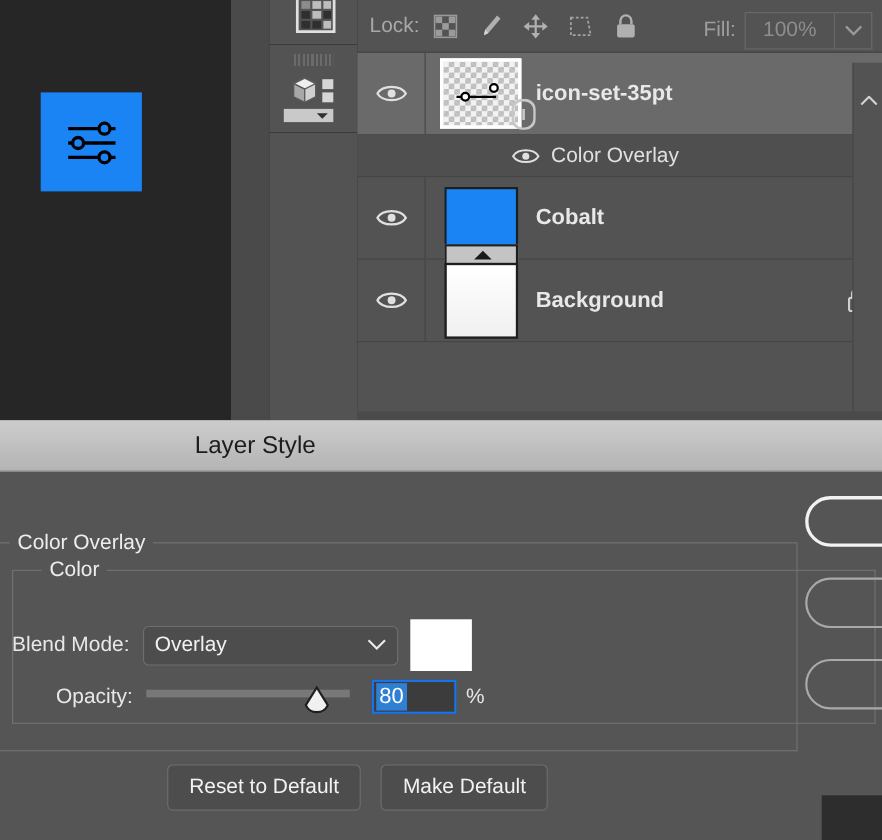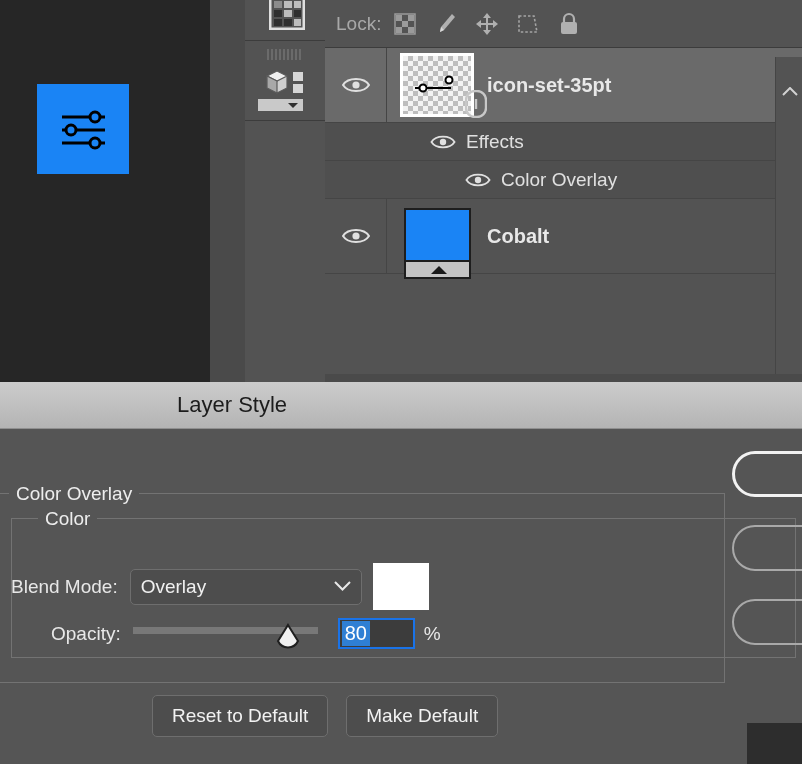--- a/index.html
+++ b/index.html
@@ -214,20 +214,29 @@
             <path d="M3 3 L18 3 L21 19 L3 19 Z" fill="none" stroke="#a5a5a5" stroke-width="1.6" stroke-dasharray="2.5 2"></path>
           </svg>
         </span>
         <span class="lock-ico">
           <svg width="22" height="24" viewBox="0 0 22 24">
             <path d="M6 10 L6 7 a5 5 0 0 1 10 0 L16 10" fill="none" stroke="#b0b0b0" stroke-width="2.2"></path>
             <rect x="3" y="10" width="16" height="12" rx="2" fill="#b0b0b0"></rect>
           </svg>
         </span>
       </div>
+      <div class="fill-group">
+        <span class="fill-label">Fill:</span>
+        <div class="fill-box">100%</div>
+        <div class="fill-drop">
+          <svg width="16" height="10" viewBox="0 0 16 10">
+            <path d="M1 1 L8 8 L15 1" fill="none" stroke="#9a9a9a" stroke-width="2"></path>
+          </svg>
+        </div>
+      </div>
     </div>
 
     <div class="layer-row row-main row-selected">
       <div class="eye-cell">
         <svg width="28" height="18" viewBox="0 0 28 18">
           <path d="M1 9 C6 1, 22 1, 27 9 C22 17, 6 17, 1 9 Z" fill="none" stroke="#e0e0e0" stroke-width="2"></path>
           <circle cx="14" cy="9" r="3.6" fill="#e0e0e0"></circle>
         </svg>
       </div>
       <div class="thumb-cell">
@@ -245,29 +254,20 @@
             <line x1="11" y1="9" x2="11" y2="19" stroke="#c8c8c8" stroke-width="2.4"></line>
           </svg>
         </div>
       </div>
       <span class="layer-name">icon-set-35pt</span>
       <div class="row-icon-right">
         <span class="fx">fx</span>
       </div>
     </div>
 
-    <div class="layer-row row-sub row-effects">
-      <span class="sub-eye">
-        <svg width="26" height="16" viewBox="0 0 28 18">
-          <path d="M1 9 C6 1, 22 1, 27 9 C22 17, 6 17, 1 9 Z" fill="none" stroke="#e0e0e0" stroke-width="2"></path>
-          <circle cx="14" cy="9" r="3.6" fill="#e0e0e0"></circle>
-        </svg>
-      </span>
-      <span class="sub-label">Effects</span>
-    </div>
 
     <div class="layer-row row-sub row-overlay">
       <span class="sub-eye">
         <svg width="26" height="16" viewBox="0 0 28 18">
           <path d="M1 9 C6 1, 22 1, 27 9 C22 17, 6 17, 1 9 Z" fill="none" stroke="#e0e0e0" stroke-width="2"></path>
           <circle cx="14" cy="9" r="3.6" fill="#e0e0e0"></circle>
         </svg>
       </span>
       <span class="sub-label">Color Overlay</span>
     </div>
@@ -280,20 +280,39 @@
         </svg>
       </div>
       <div class="thumb-cell">
         <div class="thumb-blue">
           <div class="thumb-grad"></div>
         </div>
       </div>
       <span class="layer-name">Cobalt</span>
     </div>
 
+    <div class="layer-row row-main">
+      <div class="eye-cell">
+        <svg width="28" height="18" viewBox="0 0 28 18">
+          <path d="M1 9 C6 1, 22 1, 27 9 C22 17, 6 17, 1 9 Z" fill="none" stroke="#e0e0e0" stroke-width="2"></path>
+          <circle cx="14" cy="9" r="3.6" fill="#e0e0e0"></circle>
+        </svg>
+      </div>
+      <div class="thumb-cell">
+        <div class="thumb-white"></div>
+      </div>
+      <span class="layer-name">Background</span>
+      <div class="row-icon-right">
+        <svg width="24" height="26" viewBox="0 0 22 24">
+          <path d="M6 10 L6 7 a5 5 0 0 1 10 0 L16 10" fill="none" stroke="#d0d0d0" stroke-width="1.8"></path>
+          <rect x="3.5" y="10" width="15" height="11" rx="1.5" fill="none" stroke="#d0d0d0" stroke-width="1.8"></rect>
+          <circle cx="11" cy="15.5" r="1.6" fill="#d0d0d0"></circle>
+        </svg>
+      </div>
+    </div>
 
     <div class="scroll-col">
       <svg class="chev-up" width="16" height="10" viewBox="0 0 16 10">
         <path d="M1 8 L8 1 L15 8" fill="none" stroke="#d2d2d2" stroke-width="2"></path>
       </svg>
     </div>
   </div>
   <div class="panel-bottom"></div>
 
   <div class="dialog">

